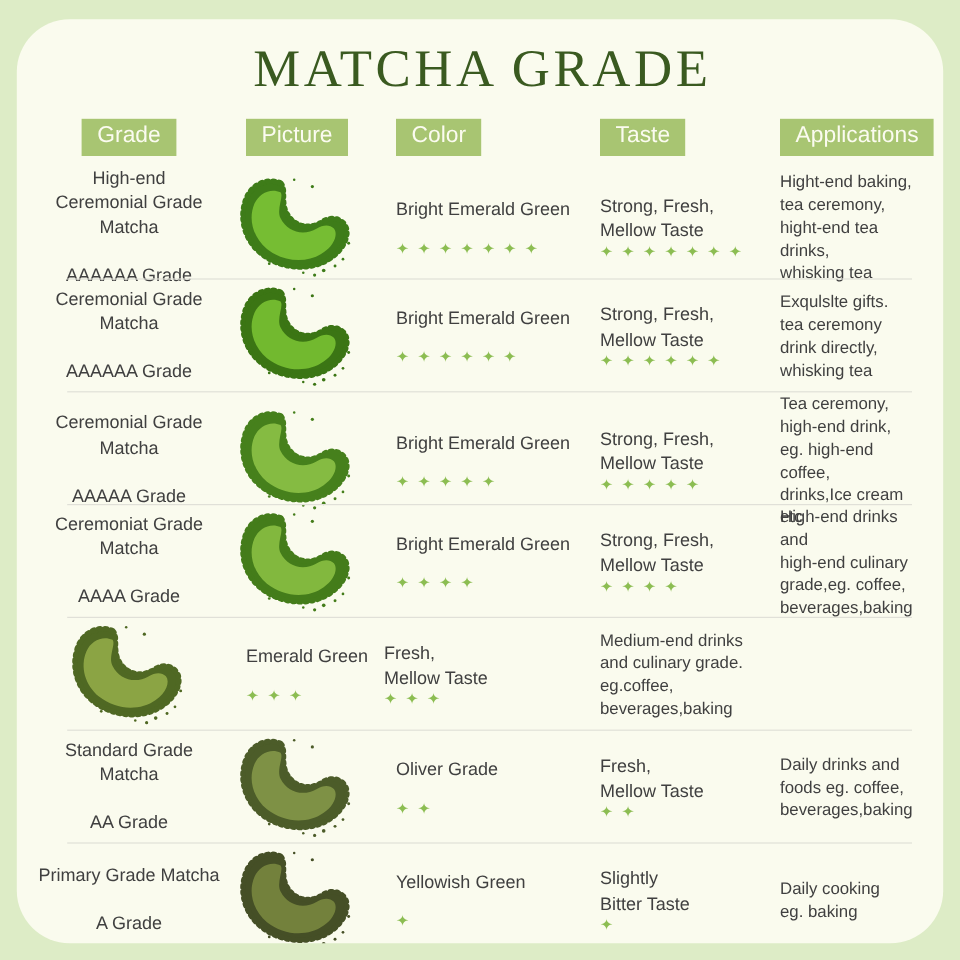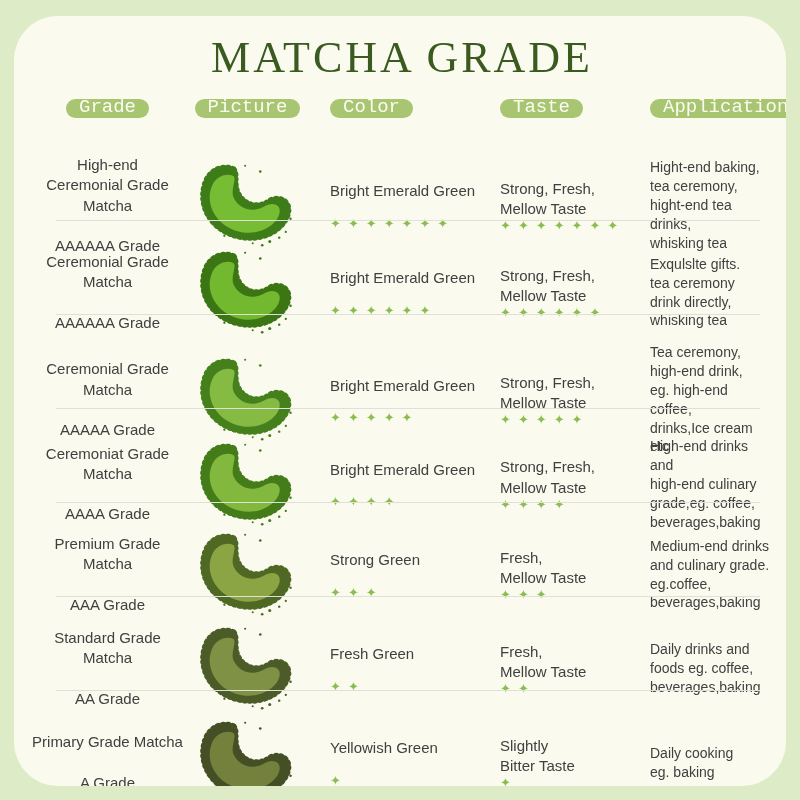--- a/index.html
+++ b/index.html
@@ -30,33 +30,33 @@
     display:grid;
     grid-template-columns:155px 125px 180px 150px 132px;
   }
   .header-row{ margin-top:16px; }
   .header-cell{ display:flex; }
   .header-cell.center{ justify-content:center; }
   .header-cell.left-20{ padding-left:20px; }
   .header-cell.left-10{ padding-left:10px;text-align:right; }
   .header-chip{
     background:var(--header-bg); color:var(--header-text);
-    font-family:Liberation Mono, monospace; font-size:19px;
-    padding:2px 13px 4px 13px; line-height:1.1; height:19px;
-    display:flex; align-items:center;border-radius:13px;
+    font-family:Liberation Sans, sans-serif; font-size:19px;
+    padding:2px 13px 4px 13px; line-height:1.1; height:31px;
+    display:flex; align-items:center;
   }
   .table{ margin-top:9px; }
   .row{ height:94px; position:relative; }
   .row:not(:last-child)::after{
     content:""; position:absolute; left:26px; right:14px; bottom:0;
     border-bottom:1px solid var(--divider);
   }
   .cell{
     display:flex; flex-direction:column; justify-content:center;
-    font-size:15px; line-height:1.35; white-space:pre-line;margin-top:28px;
+    font-size:15px; line-height:1.35; white-space:pre-line;
   }
   .grade-cell{ align-items:center; text-align:center; gap:20px; }
   .picture-cell{ align-items:center; justify-content:center; }
   .color-cell{ padding-left:20px; gap:15px; }
   .taste-cell{ padding-left:10px; }
   .apps-cell{ padding-left:10px; font-size:14px; overflow:visible; }
   .stars{
     color:var(--star); font-size:13px; letter-spacing:7px;
     line-height:1; white-space:nowrap;
   }
@@ -251,24 +251,20 @@
       <div class="stars">✦✦✦✦</div>
     </div>
     <div class="cell apps-cell">
       <div>High-end drinks and
 high-end culinary
 grade,eg. coffee,
 beverages,baking</div>
     </div>
   </div>
       <div class="grid row">
-    <div class="cell grade-cell">
-      <div>Premium Grade Matcha</div>
-      <div>AAA Grade</div>
-    </div>
     <div class="cell picture-cell">
       <svg class="swatch" viewBox="0 0 110 92" width="104" height="87" aria-hidden="true">
         <path class="swatch-edge" d="M40 7 C28 2 15 8 10 20 C3 37 8 57 23 69 C40 83 67 85 84 73 C96 65 102 51 96 43 C91 37 83 37 77 41 C65 49 51 45 45 33 C40 23 45 12 40 7 Z" fill="#4f6823"></path>
         <path class="swatch-fringe" fill="none" stroke-width="5" stroke-dasharray="1.5 4" stroke-linecap="round" d="M40 7 C28 2 15 8 10 20 C3 37 8 57 23 69 C40 83 67 85 84 73 C96 65 102 51 96 43 C91 37 83 37 77 41 C65 49 51 45 45 33 C40 23 45 12 40 7 Z" stroke="#4f6823"></path>
         <path class="swatch-core" d="M40 15 C31 11 21 16 17 25 C11 39 16 55 28 65 C43 77 64 78 78 68 C87 62 91 52 87 47 C83 43 77 44 72 47 C60 54 46 50 40 38 C36 30 43 19 40 15 Z" fill="#8ba444"></path>
         <g class="swatch-specks">
           <circle cx="78" cy="84" r="1.6" fill="#4f6823"></circle>
               <circle cx="88" cy="80" r="1.3" fill="#4f6823"></circle>
           <circle cx="95" cy="74" r="1.2" fill="#4f6823"></circle>
               <circle cx="70" cy="88" r="1.4" fill="#4f6823"></circle>
@@ -277,21 +273,21 @@
           <circle cx="30" cy="78" r="1.2" fill="#4f6823"></circle>
               <circle cx="14" cy="60" r="1.1" fill="#4f6823"></circle>
           <circle cx="8" cy="34" r="1.2" fill="#4f6823"></circle>
               <circle cx="26" cy="8" r="1.3" fill="#4f6823"></circle>
           <circle cx="52" cy="4" r="1.1" fill="#4f6823"></circle>
               <circle cx="68" cy="10" r="1.4" fill="#4f6823"></circle>
         </g>
       </svg>
     </div>
     <div class="cell color-cell">
-      <div>Strong Green</div>
+      <div>Emerald Green</div>
       <div class="stars">✦✦✦</div>
     </div>
     <div class="cell taste-cell">
       <div>Fresh,
 Mellow Taste</div>
       <div class="stars">✦✦✦</div>
     </div>
     <div class="cell apps-cell">
       <div>Medium-end drinks
 and culinary grade.
@@ -319,21 +315,21 @@
           <circle cx="30" cy="78" r="1.2" fill="#4c5c29"></circle>
               <circle cx="14" cy="60" r="1.1" fill="#4c5c29"></circle>
           <circle cx="8" cy="34" r="1.2" fill="#4c5c29"></circle>
               <circle cx="26" cy="8" r="1.3" fill="#4c5c29"></circle>
           <circle cx="52" cy="4" r="1.1" fill="#4c5c29"></circle>
               <circle cx="68" cy="10" r="1.4" fill="#4c5c29"></circle>
         </g>
       </svg>
     </div>
     <div class="cell color-cell">
-      <div>Fresh Green</div>
+      <div>Oliver Grade</div>
       <div class="stars">✦✦</div>
     </div>
     <div class="cell taste-cell">
       <div>Fresh,
 Mellow Taste</div>
       <div class="stars">✦✦</div>
     </div>
     <div class="cell apps-cell">
       <div>Daily drinks and
 foods eg. coffee,

